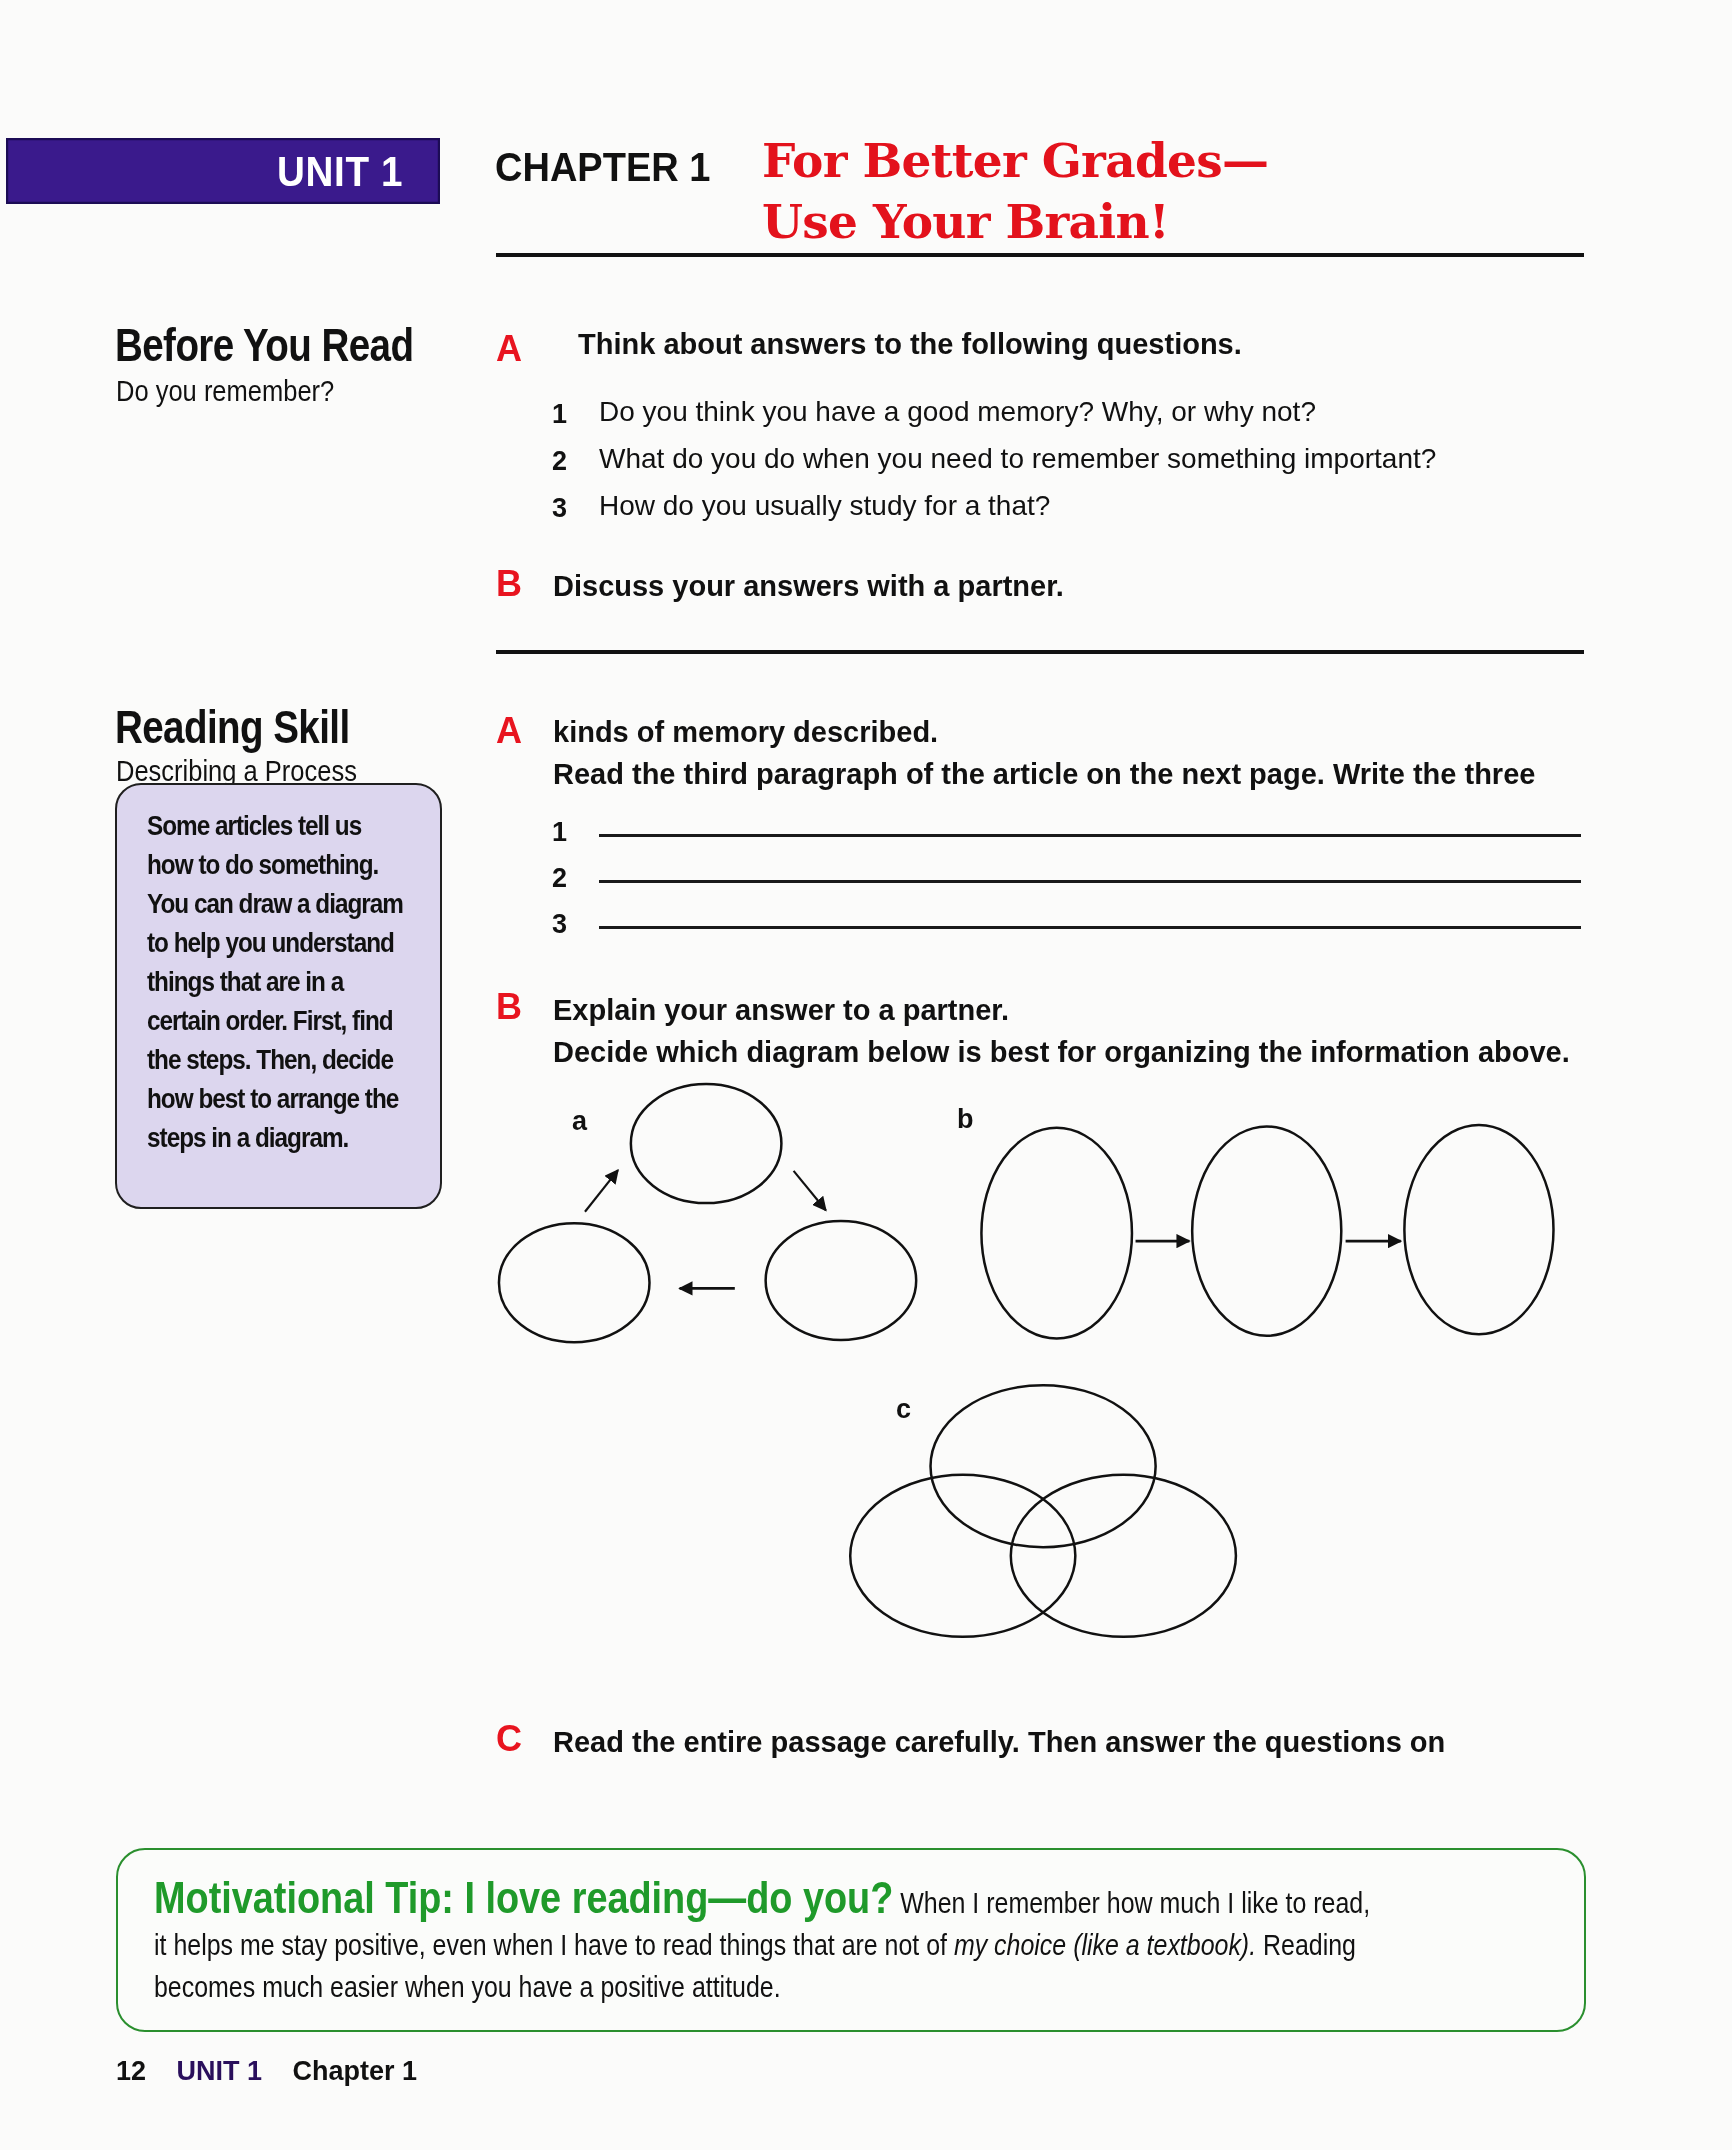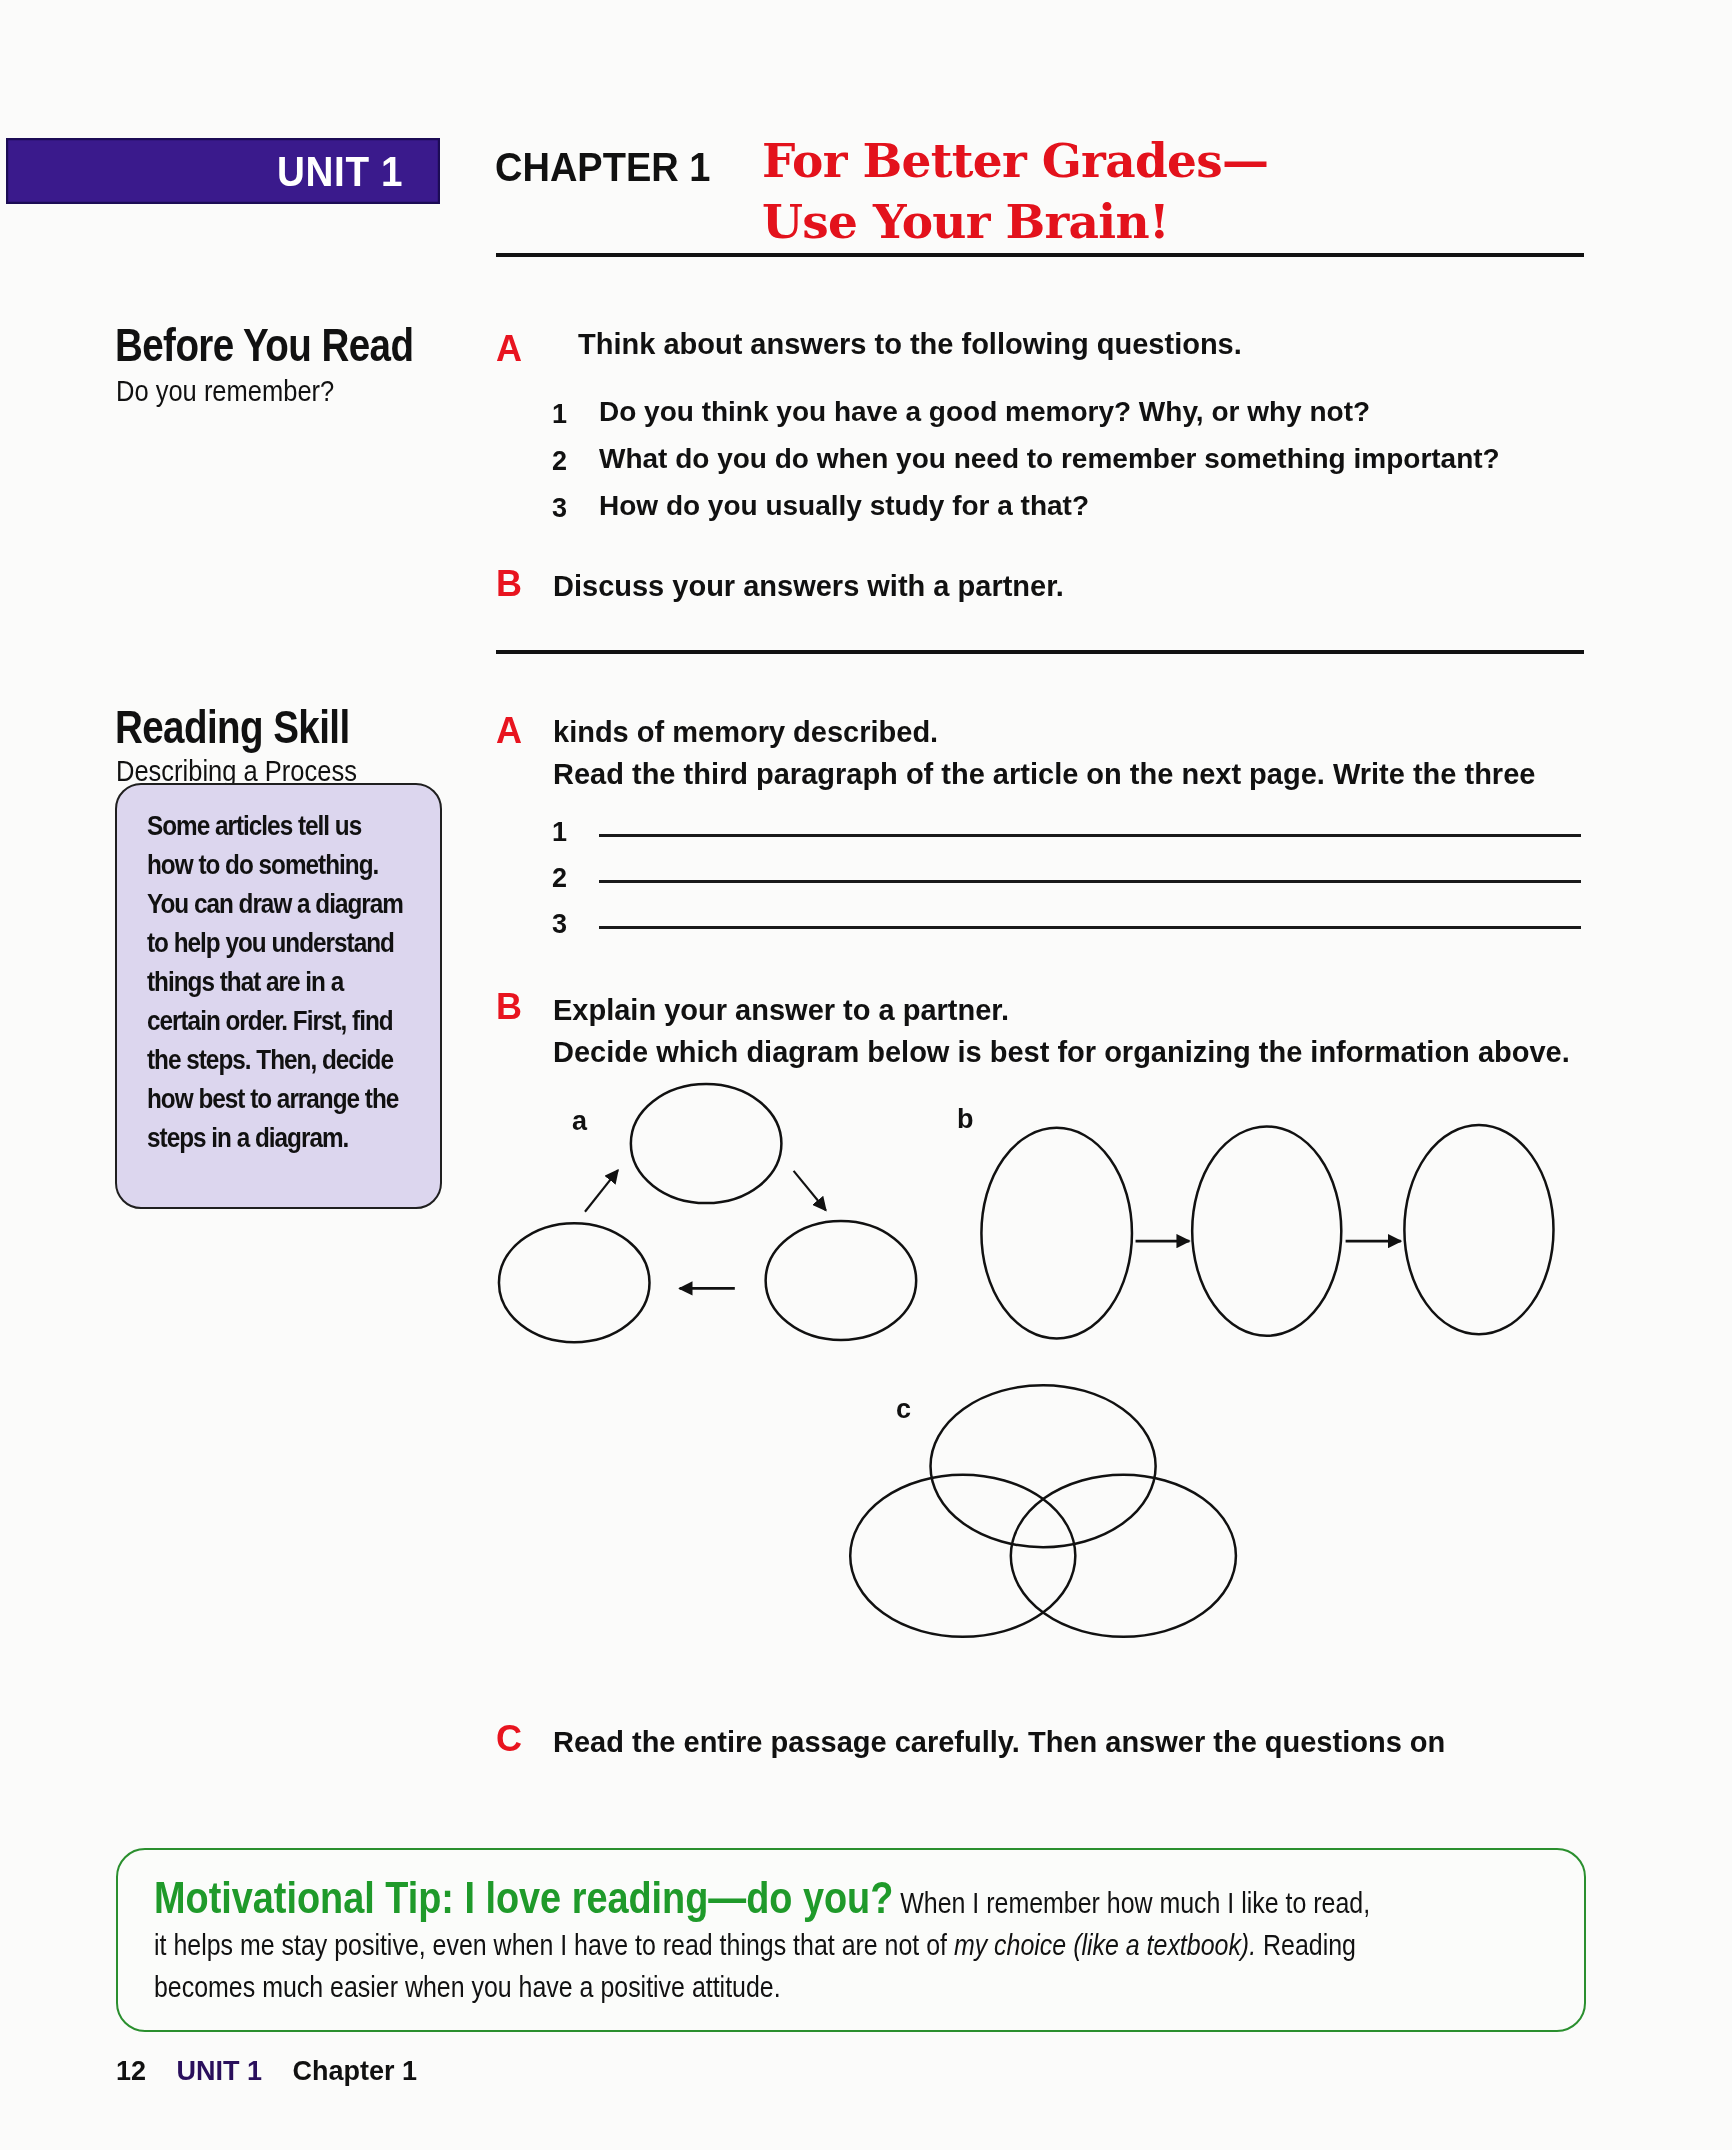--- a/index.html
+++ b/index.html
@@ -14,21 +14,21 @@
                    transform:scaleX(0.95); transform-origin:left; }
   .title { left:762px; font-family:"DejaVu Serif", serif; font-weight:bold; color:#e3121c;
            font-size:47px; letter-spacing:-0.7px; white-space:nowrap; }
   .rule { background:#111; height:3.6px; }
   .side-head { left:115px; font-weight:bold; font-size:47px; color:#111;
                transform:scaleX(0.82); transform-origin:left; white-space:nowrap; letter-spacing:-0.7px;}
   .side-sub { left:116px; font-size:30px; color:#111; transform:scaleX(0.85); transform-origin:left; white-space:nowrap;}
   .letter { font-weight:bold; color:#e8141f; font-size:36px; }
   .instr { font-weight:bold; font-size:29px; color:#111; line-height:42px; white-space:nowrap; }
   .qnum { font-weight:bold; font-size:27px; color:#111; }
-  .qtext { font-size:28px; color:#111; white-space:nowrap;font-weight:bold; }
+  .qtext { font-size:28px; color:#111; white-space:nowrap; }
   .skill-box { left:115px; top:783px; width:327px; height:426px; background:#dcd6ee;
                border:2.9px solid #1f1f1f; border-radius:26px; box-sizing:border-box; }
   .skill-text { position:absolute; left:30px; top:21.5px; width:301px; font-size:27px; line-height:39px;
                 color:#111; font-weight:bold; letter-spacing:-1.1px; transform:scaleX(0.9); transform-origin:left top; }
   .answer-line { height:2.9px; background:#1a1a1a; }
   .diagram-label { font-weight:bold; font-size:27px; color:#111; }
   .tip-box { left:116px; top:1848px; width:1470px; height:184px; border:2.9px solid #2a8f2e;
              border-radius:29px; box-sizing:border-box; background:#fbfcfa; }
   .tip-text { position:absolute; left:36px; top:27px; width:1577px; font-size:29px; line-height:42px; color:#111;
               transform:scaleX(0.86); transform-origin:left top; }

